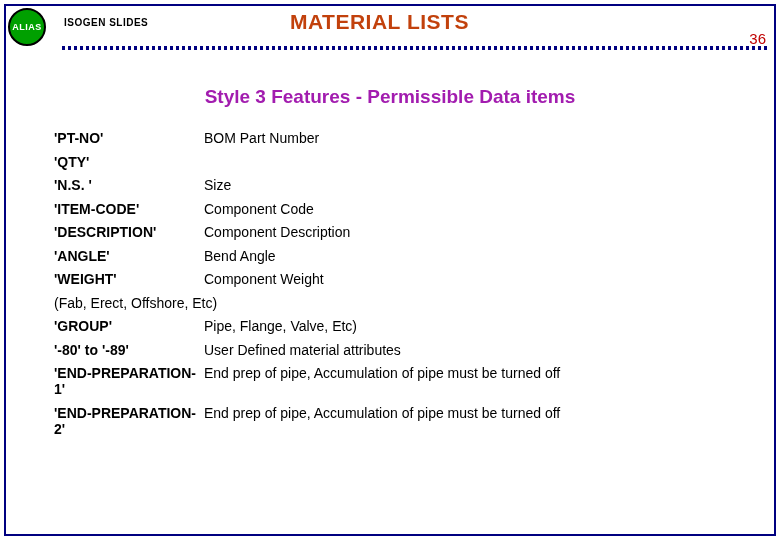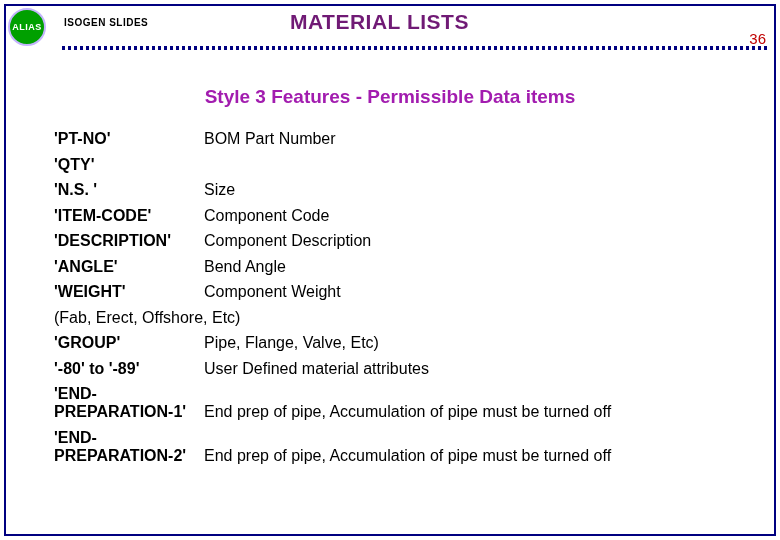--- a/index.html
+++ b/index.html
@@ -24,21 +24,21 @@
     height: 42px;
   }
   .logo {
     position: absolute;
     left: 8px;
     top: 8px;
     width: 38px;
     height: 38px;
     border-radius: 50%;
     background: #00a000;
-    border: 2px solid #c4b5fd;
+    border: 2px solid #000000;
     color: #ffffff;
     font-size: 9px;
     font-weight: bold;
     display: flex;
     align-items: center;
     justify-content: center;
     letter-spacing: 0.5px;
   }
   .header-text {
     position: absolute;
@@ -48,21 +48,21 @@
     font-weight: bold;
     color: #000000;
     letter-spacing: 0.5px;
   }
   .main-title {
     position: absolute;
     left: 290px;
     top: 10px;
     font-size: 21px;
     font-weight: bold;
-    color: #701a75;
+    color: #c2410c;
     letter-spacing: 0.5px;
   }
   .page-num {
     position: absolute;
     right: 14px;
     top: 30px;
     font-size: 15px;
     color: #c00000;
     text-align: center;
   }
@@ -85,23 +85,23 @@
     color: #a21caf;
   }
   .table {
     position: absolute;
     left: 54px;
     top: 130px;
     right: 40px;
   }
   .row {
     display: flex;
-    align-items: flex-end;
+    align-items: flex-start;
     margin-bottom: 7.5px;
-    font-size: 16px;
+    font-size: 14px;
     color: #000000;
   }
   .col-key {
     width: 150px;
     font-weight: bold;
     flex-shrink: 0;
   }
   .col-val {
     flex: 1;
   }

